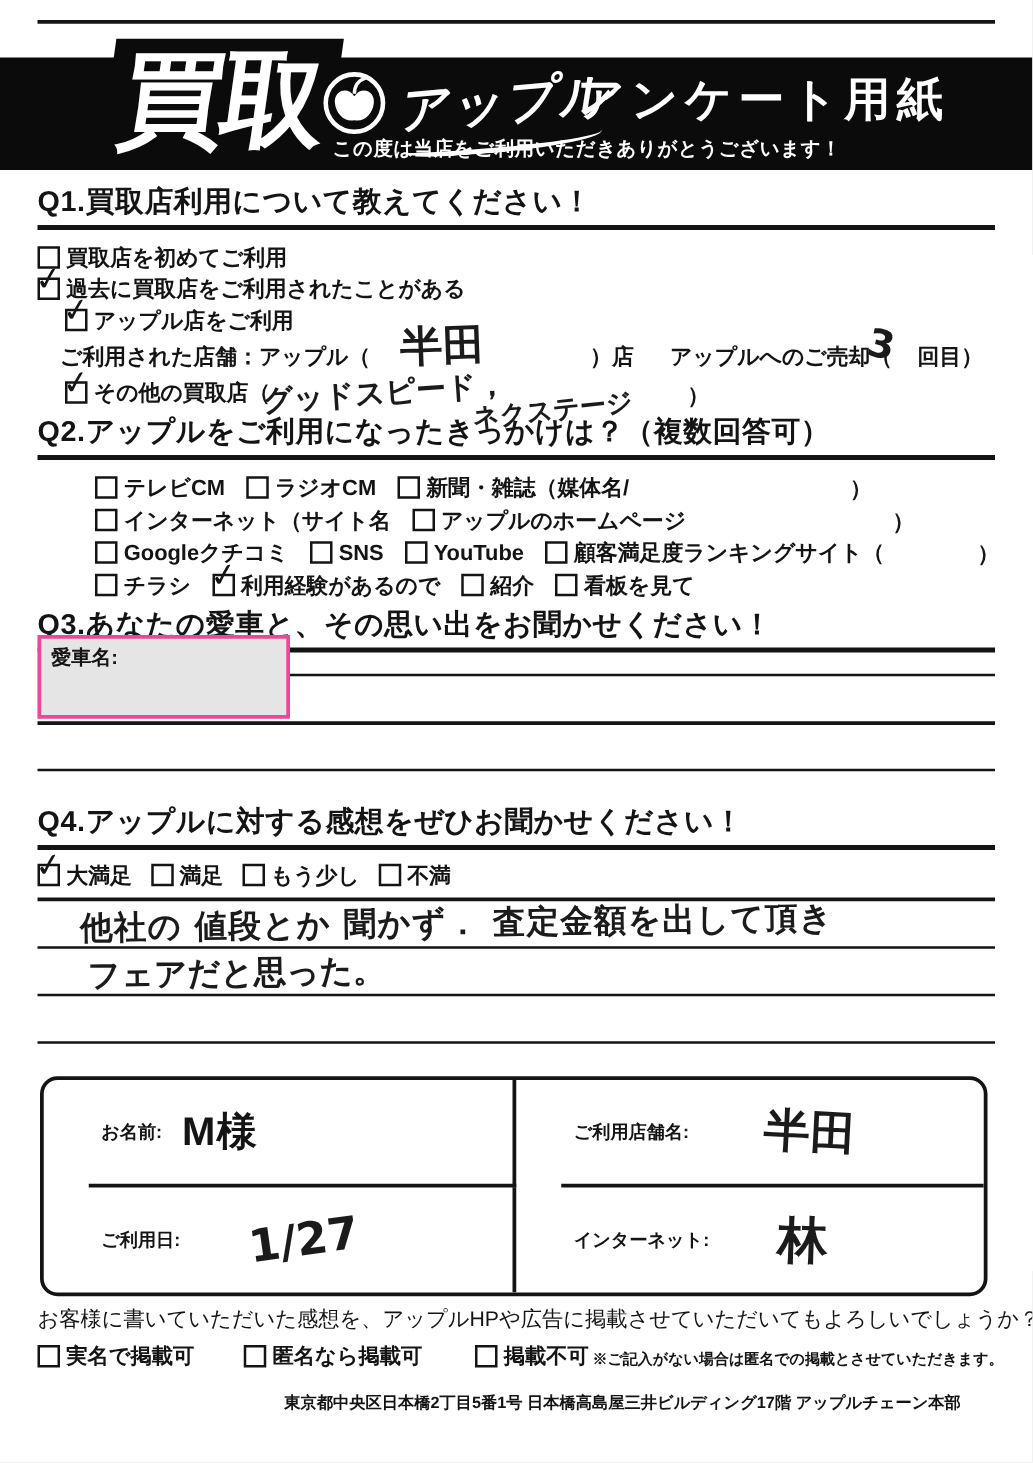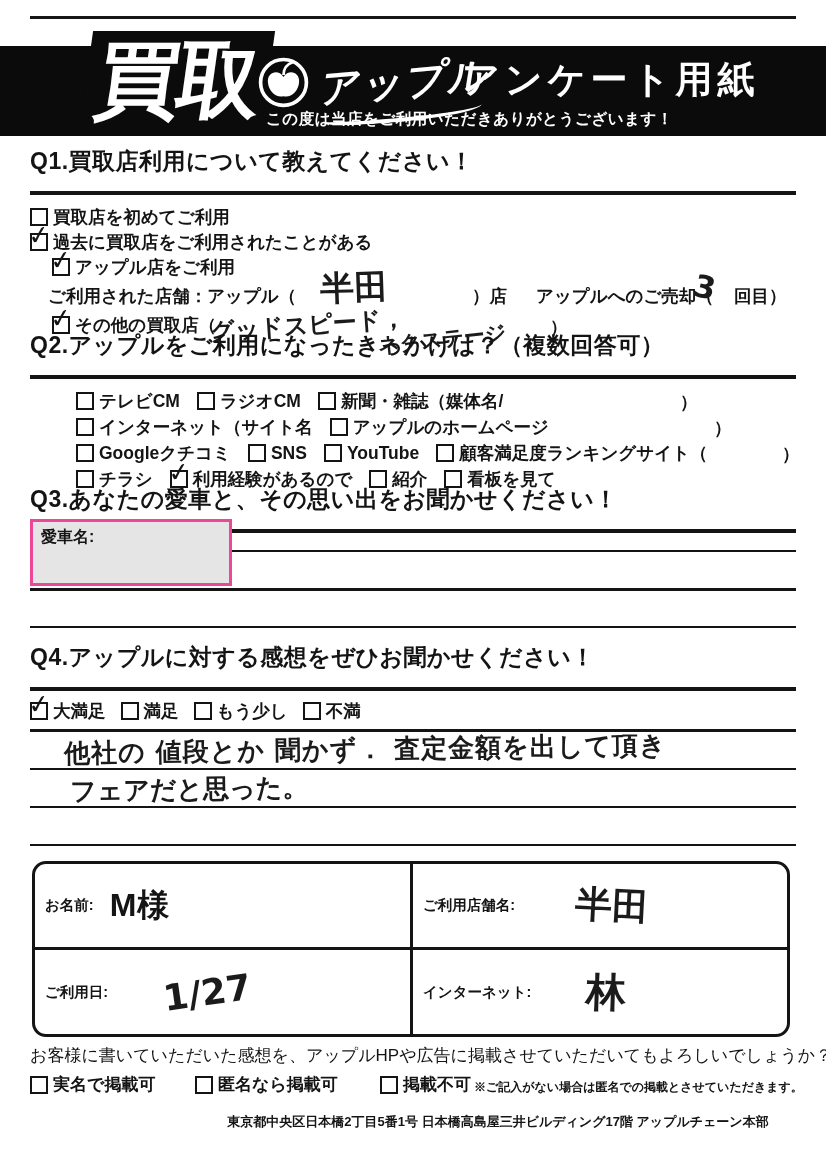--- a/index.html
+++ b/index.html
@@ -25,21 +25,21 @@
     position:absolute; left:317px; top:8px; font-size:40px; font-weight:bold;
     font-style:italic; transform:rotate(-5deg); white-space:nowrap; letter-spacing:2px;
   }
   .brand-swoosh { position:absolute; left:322px; top:58px; width:160px; height:14px;
     border-bottom:4px solid #fff; border-radius:0 0 90% 40%; transform:rotate(-4deg); }
   .banner-title { position:absolute; left:462px; top:9px; font-size:37px; font-weight:900; letter-spacing:5px; white-space:nowrap; }
   .banner-tagline { position:absolute; left:266px; top:63px; font-size:15.5px; font-weight:bold; letter-spacing:0.5px; white-space:nowrap; }
 
   
   .qhead { margin:0; font-size:23px; font-weight:bold; letter-spacing:0.5px;
-    border-bottom:4px solid #141414; padding-bottom:14px; white-space:nowrap; }
+    border-bottom:4px solid #141414; padding-bottom:3px; white-space:nowrap; }
 
   .ptxt { font-size:17.5px; font-weight:bold; }
 
   
   .opt { display:inline-flex; align-items:center; white-space:nowrap; }
   .cb { display:inline-block; width:14px; height:14px; border:2.5px solid #141414;
     margin-right:5px; position:relative; background:#fff; flex:0 0 auto; }
   .cb.checked::after {
     content:"✓"; position:absolute; left:-4px; top:-13px; font-size:26px; font-weight:bold;
     color:#141414; transform:rotate(-8deg); font-family:"DejaVu Sans", sans-serif; line-height:1;
@@ -91,21 +91,21 @@
   .q4rule { margin-top:5px; border-top:3px solid #141414; }
   .q4write { position:relative; height:118px; }
   .q4-l1 { left:0; right:0; top:36px; } .q4-l2 { left:0; right:0; top:74px; } .q4-l3 { left:0; right:0; top:112px; }
   .hw-c1 { position:absolute; left:34px; top:0px; font-size:26px; letter-spacing:1px; transform:rotate(-0.8deg); }
   .hw-c2 { position:absolute; left:40px; top:40px; font-size:26px; transform:rotate(-1deg); }
 
   
   #info-table { position:absolute; top:861px; left:32px; width:752px; height:170px;
     border:3px solid #141414; border-radius:14px; overflow:hidden;
     display:grid; grid-template-columns:378px 1fr; grid-template-rows:86px 1fr; background:#fff; }
-  .cell { display:flex; align-items:center; padding-left:10px; }
+  .cell { display:flex; align-items:center; padding-left:10px;margin-left:36px; }
   .bR { border-right:3px solid #141414; } .bB { border-bottom:3px solid #141414; }
   .cell-label { font-size:14.5px; font-weight:bold; white-space:nowrap; }
   .name-value { font-size:32px; font-weight:800; margin-left:16px; letter-spacing:1px; }
   .hw-store { font-size:37px; margin-left:60px; transform:rotate(3deg); }
   .hw-date  { font-size:36px; margin-left:55px; transform:rotate(-8deg); }
   .hw-staff { font-size:40px; margin-left:55px; transform:rotate(2deg); }
 
   
   #footer { top:1044px; }
   .fq { font-size:17px; font-weight:normal; white-space:nowrap; }

